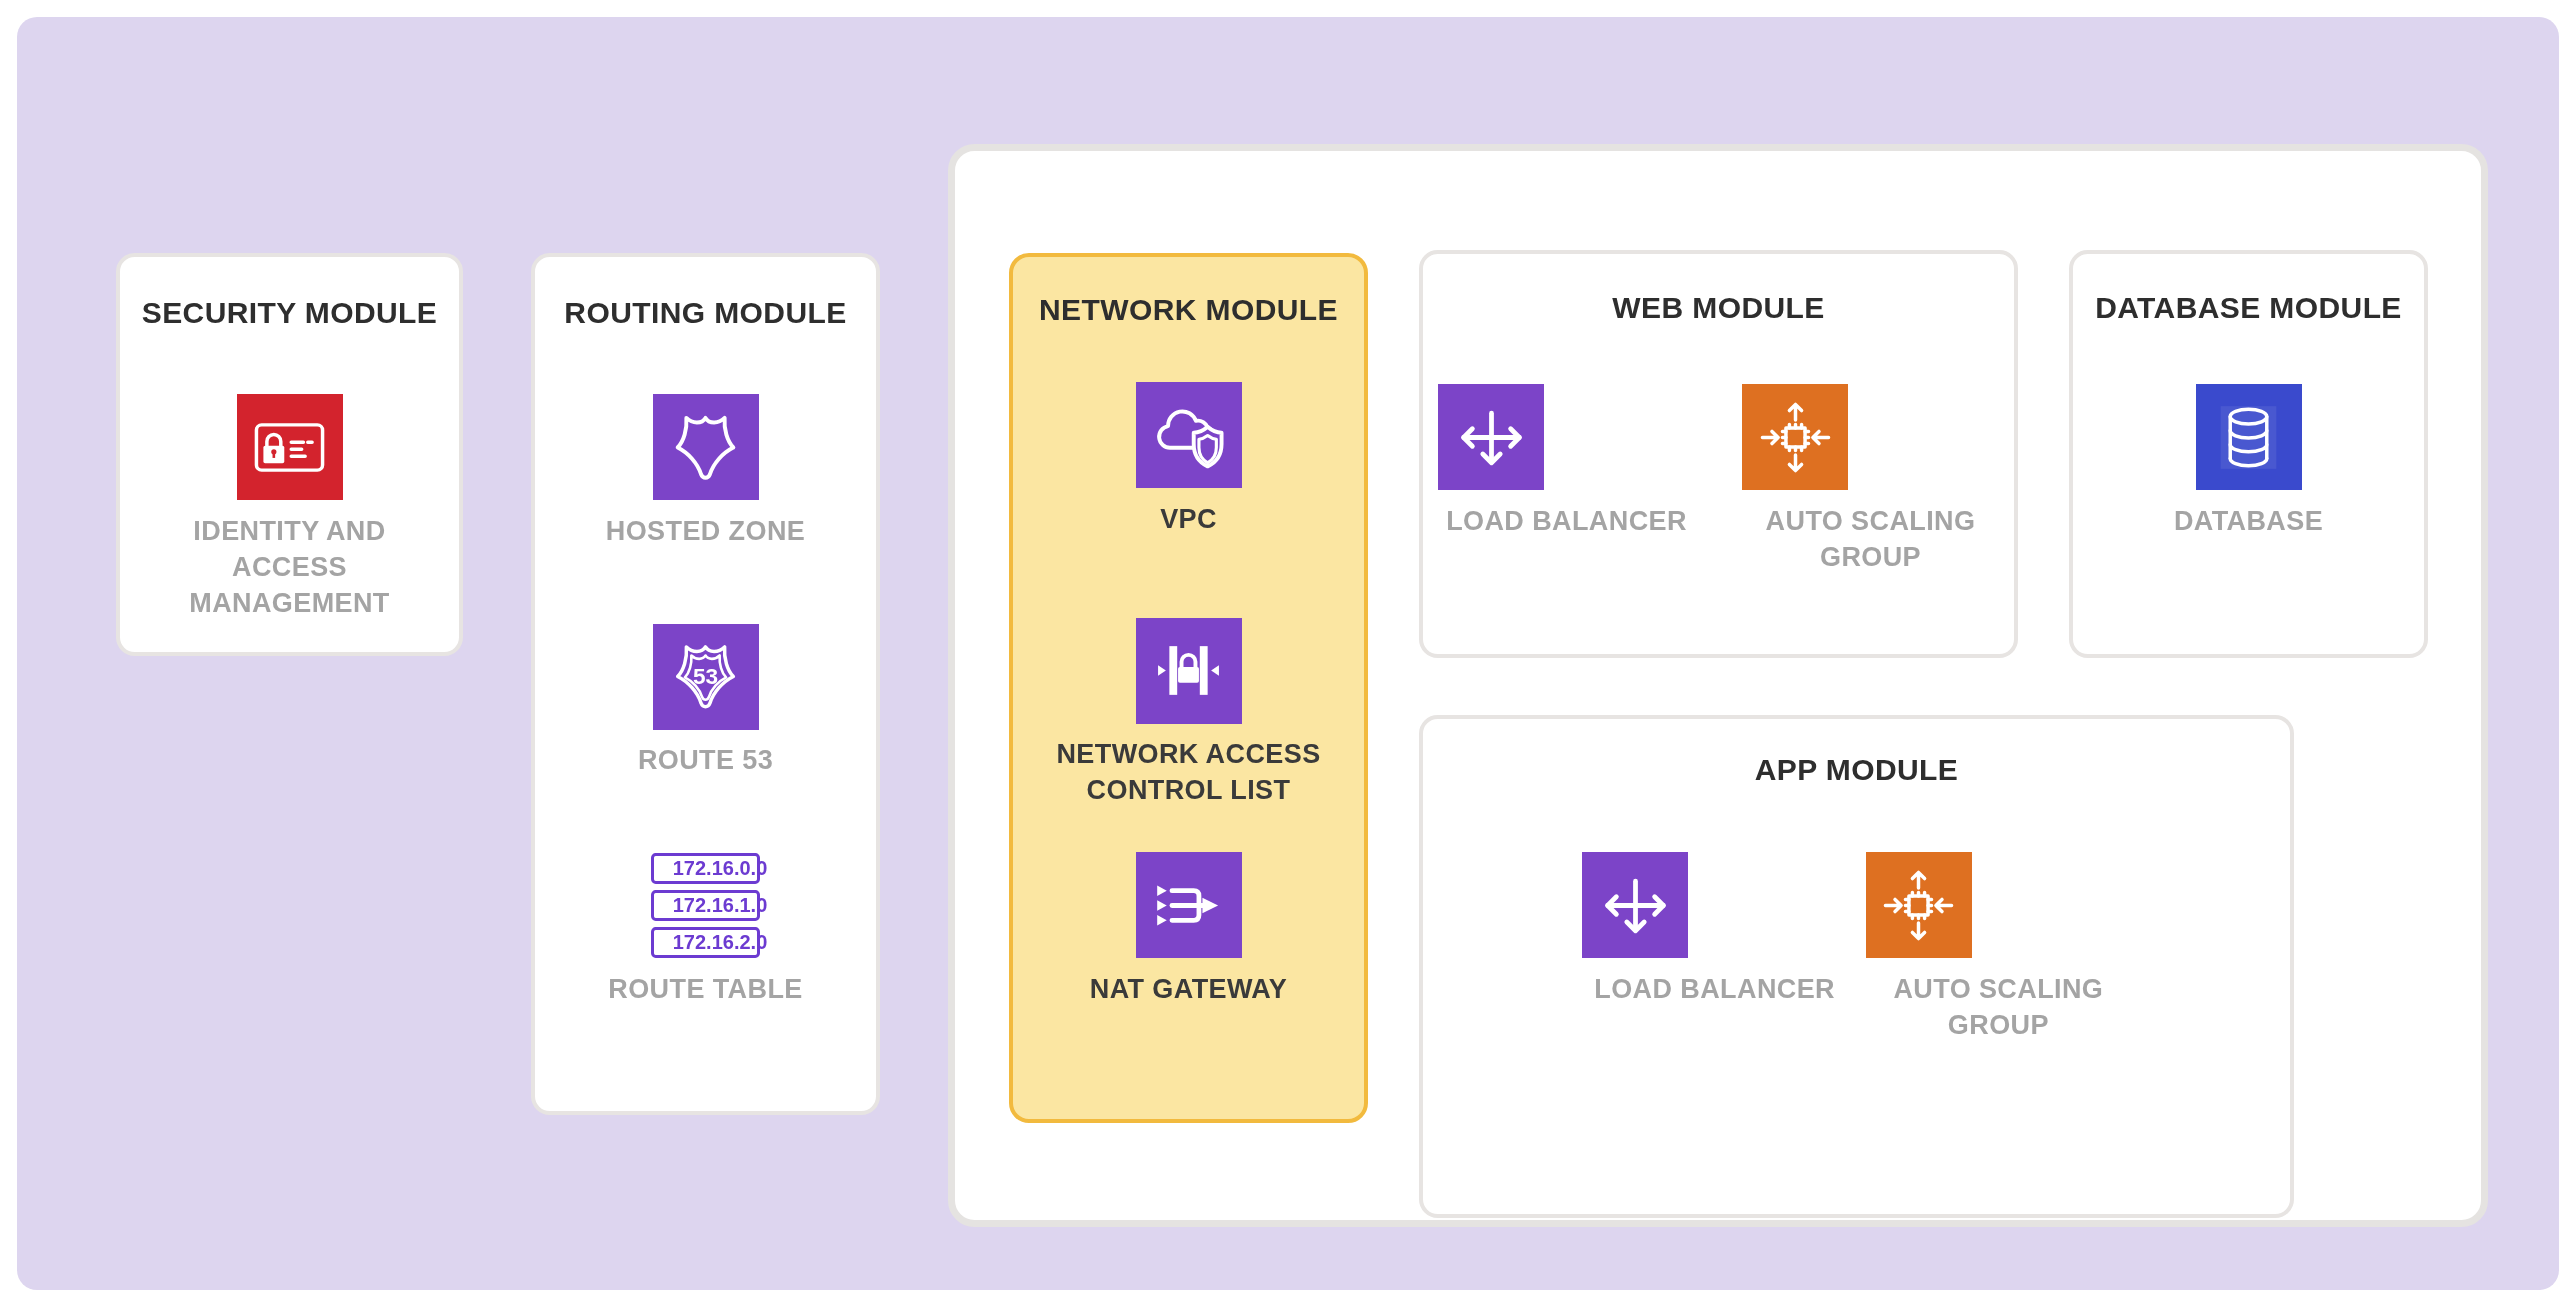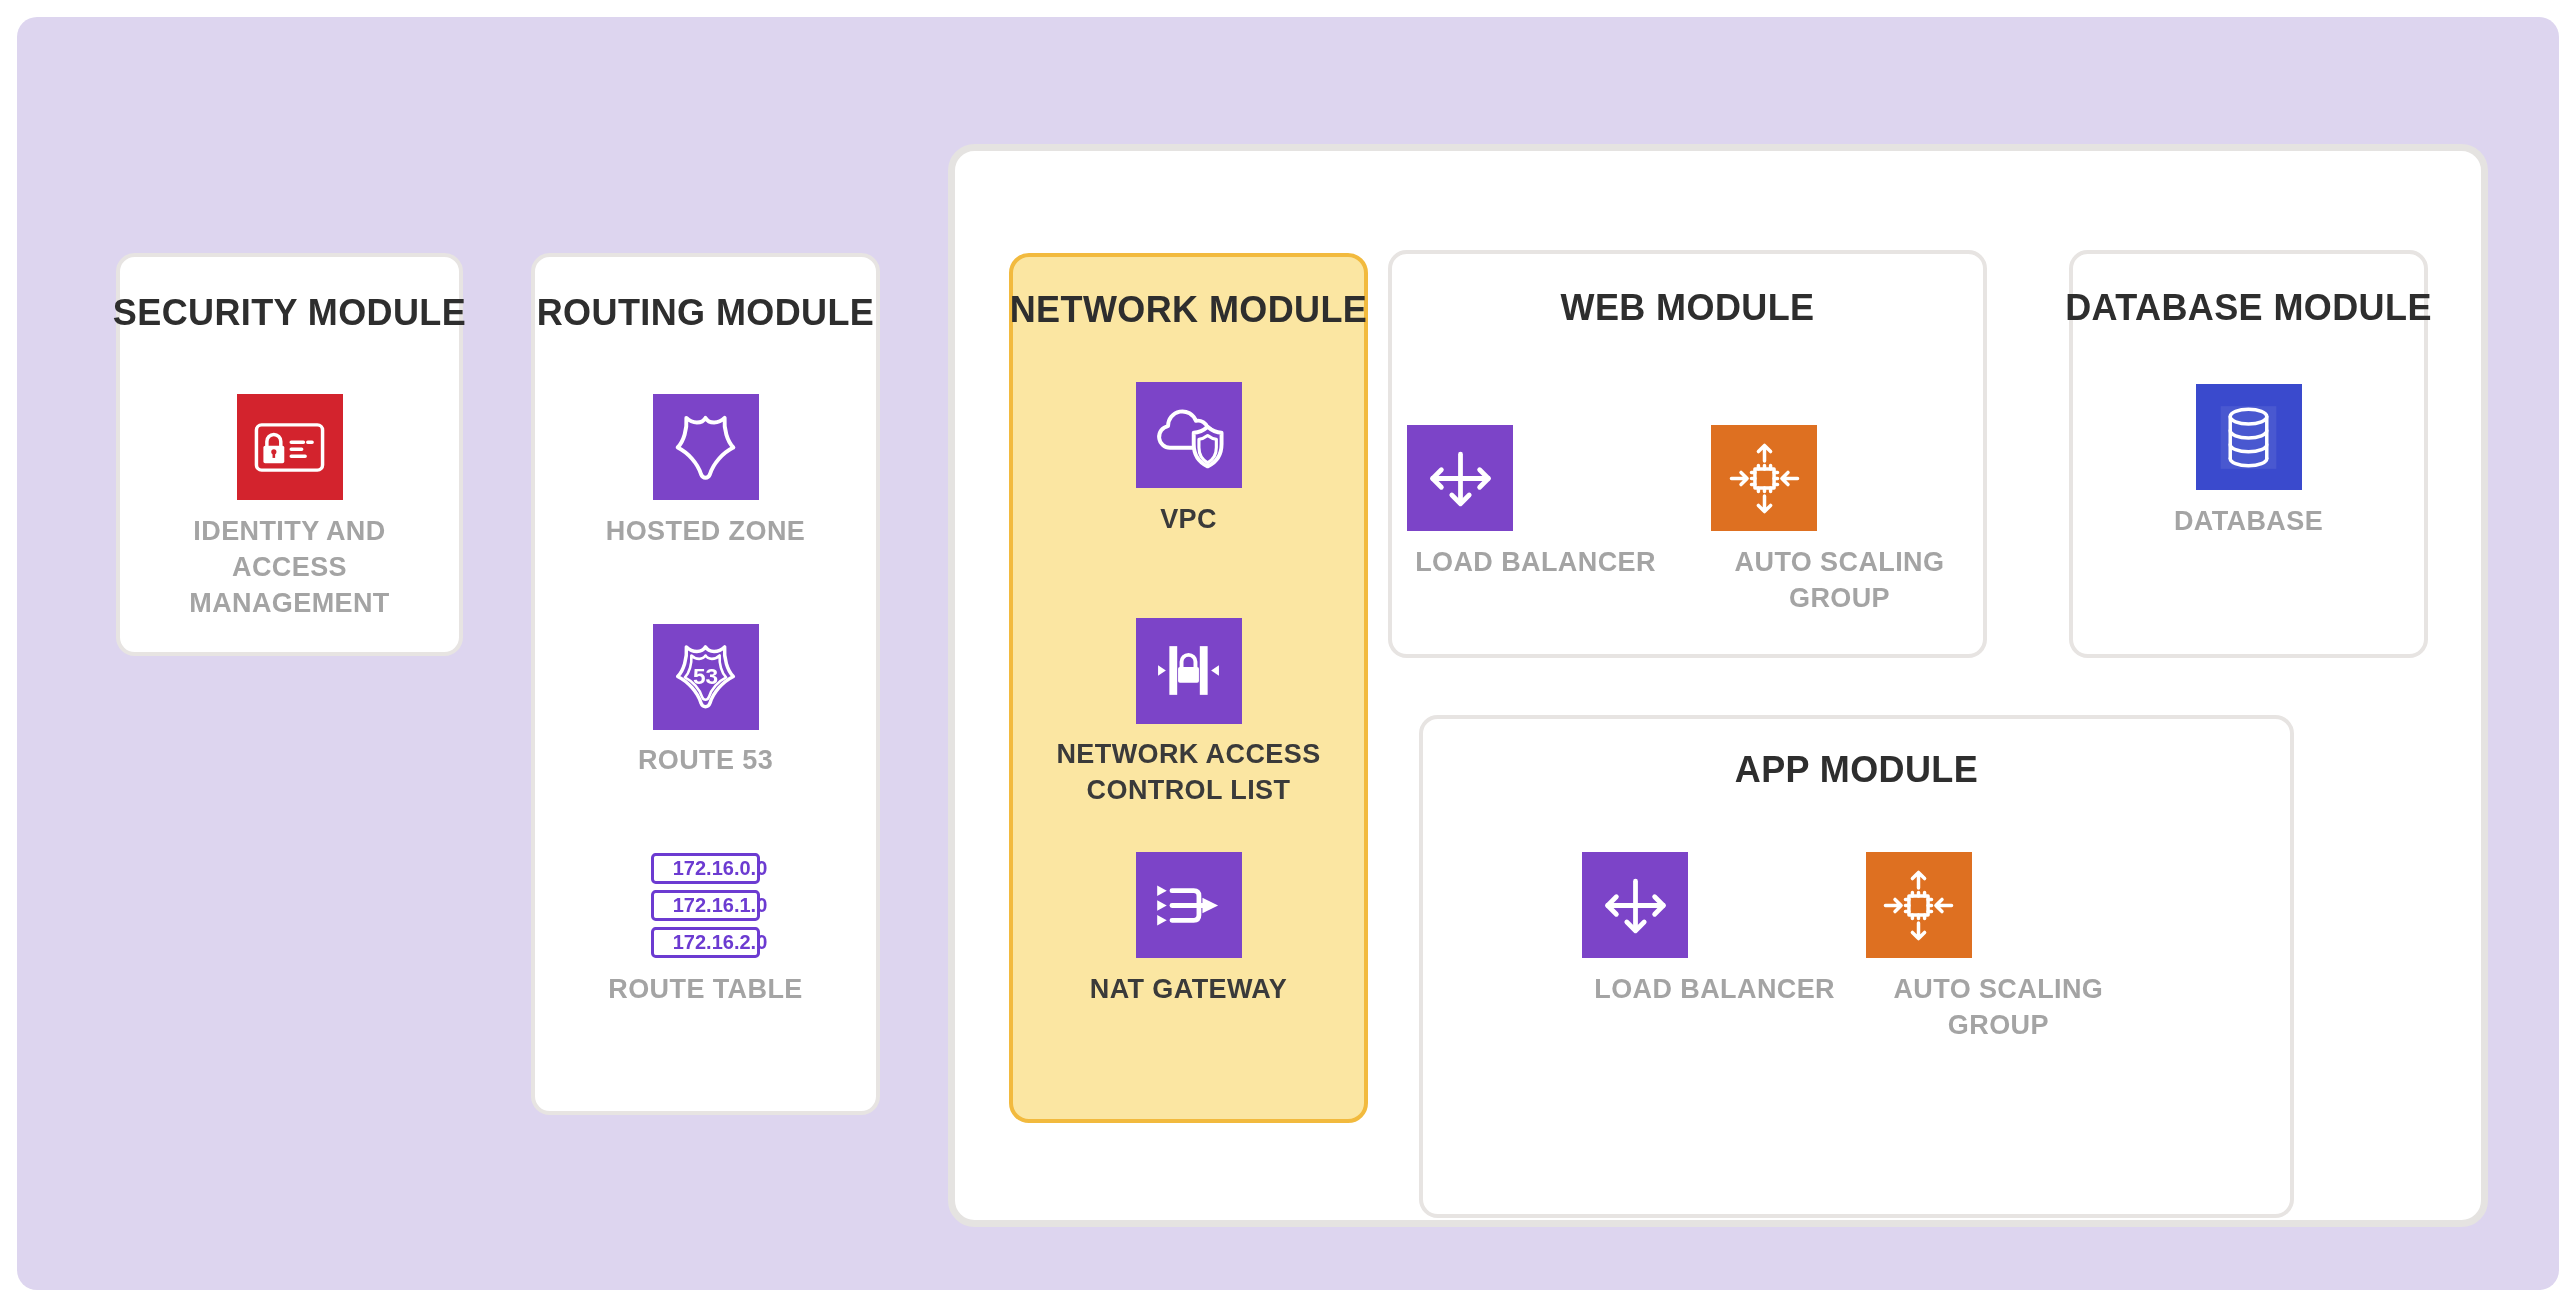--- a/index.html
+++ b/index.html
@@ -8,21 +8,21 @@
 
   .canvas { position:absolute; left:17px; top:17px; width:2542px; height:1273px;
             background:#DDD5EF; border-radius:20px; }
 
   .card { position:absolute; background:#ffffff; border:4.7px solid #E7E4E2; border-radius:18.7px;
           display:flex; flex-direction:column; align-items:center; }
 
   .root-box { position:absolute; left:931px; top:127px; width:1540px; height:1083px;
               background:#ffffff; border:7px solid #E5E3E1; border-radius:26.5px; }
 
-  .module-title { font-size:36px; font-weight:bold; color:#2E2E2E; letter-spacing:0.4px;
+  .module-title { font-size:30px; font-weight:bold; color:#2E2E2E; letter-spacing:0.4px;
                   line-height:34px; white-space:nowrap; text-align:center; }
 
   .tile { width:106px; height:106px; display:flex; align-items:center; justify-content:center;
           flex:none; }
   .tile svg { width:87px; height:87px; display:block; }
   .tile.purple { background:#7C44C8; }
   .tile.red    { background:#D3232D; }
   .tile.orange { background:#DE7021; }
   .tile.green  { background:#428A22; }
   .tile.blue   { background:#3A4ACD; }
@@ -31,21 +31,21 @@
                 text-align:center; line-height:36px; letter-spacing:0.4px; }
   .item-label.dark { color:#3A3A3A; }
 
   
   .security { left:99px; top:236px; width:347px; height:403px; padding-top:39px; }
   .routing  { left:514px; top:236px; width:349px; height:862px; padding-top:39px; }
 
   
   .network  { left:992px; top:236px; width:359px; height:870px; padding-top:36px;
               background:#FBE6A2; border:4.7px solid #F2BA3E; border-radius:20px; z-index:2; }
-  .web      { left:1371px; top:233px; width:599px;  height:408px; padding-top:37px; z-index:2;gap:41px; }
+  .web      { left:1402px; top:233px; width:599px;  height:408px; padding-top:37px; z-index:2; }
   .database { left:2052px; top:233px; width:359px;  height:408px; padding-top:37px; z-index:2; }
   .app      { left:1402px; top:698px; width:875px; height:503px; padding-top:34px; z-index:2; }
 
   .mt82 { margin-top:64px; } .mt96 { margin-top:75px; } .mt70 { margin-top:55px; }
   .mt104{ margin-top:81px;} .mt56 { margin-top:44px; } .mt76 { margin-top:59px; }
   .mt84 { margin-top:65px; }
 
   .w300 { max-width:234px; } .w360 { max-width:281px; }
 
   .icon-row { display:flex; justify-content:center; }

